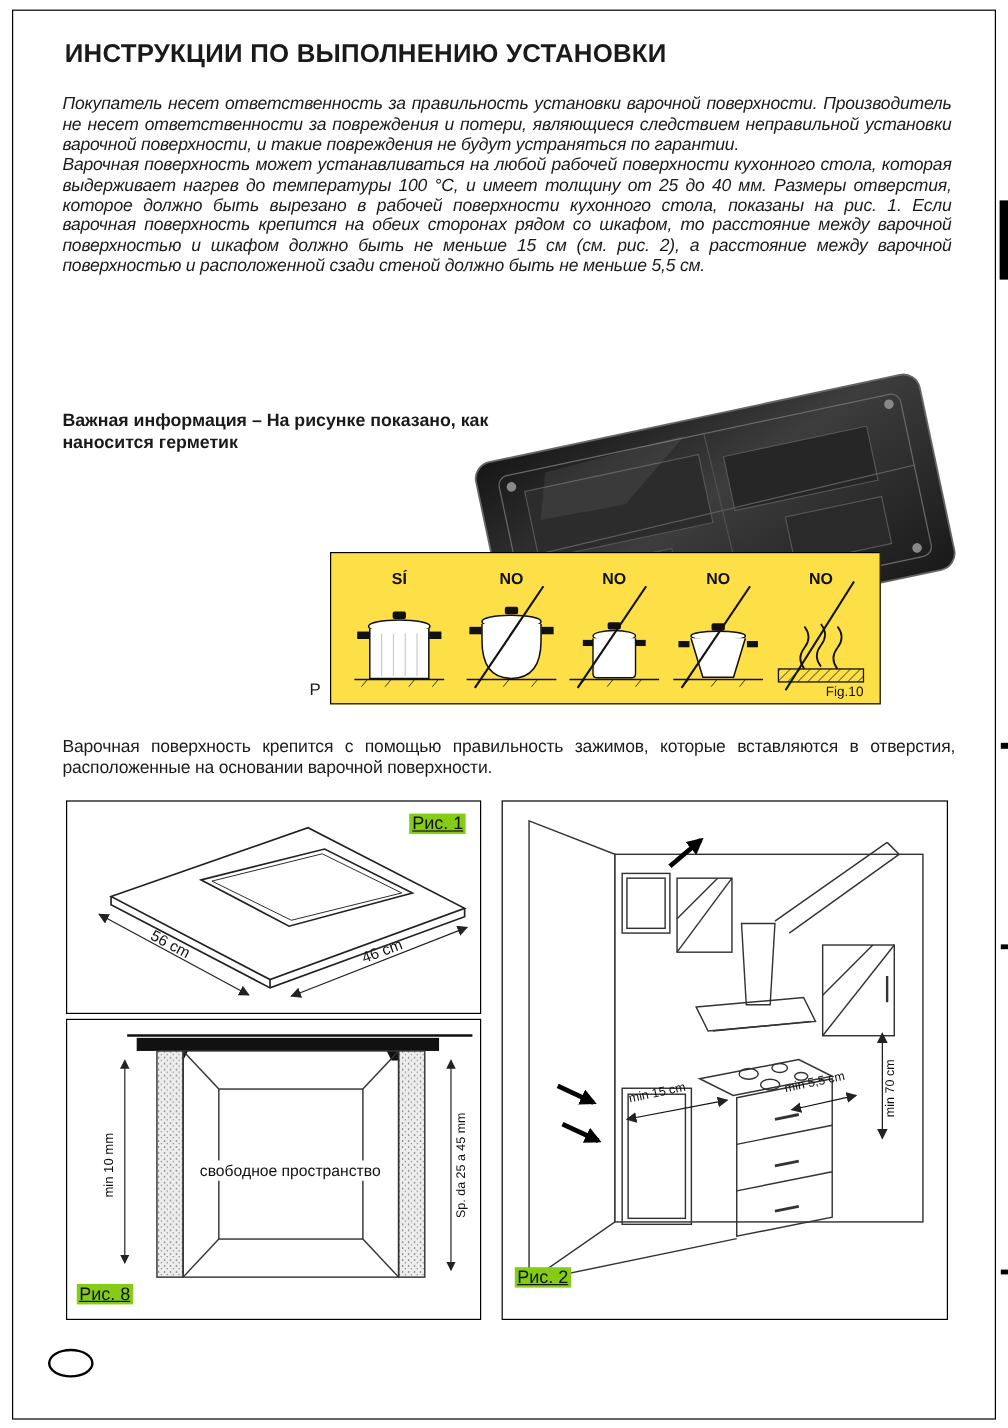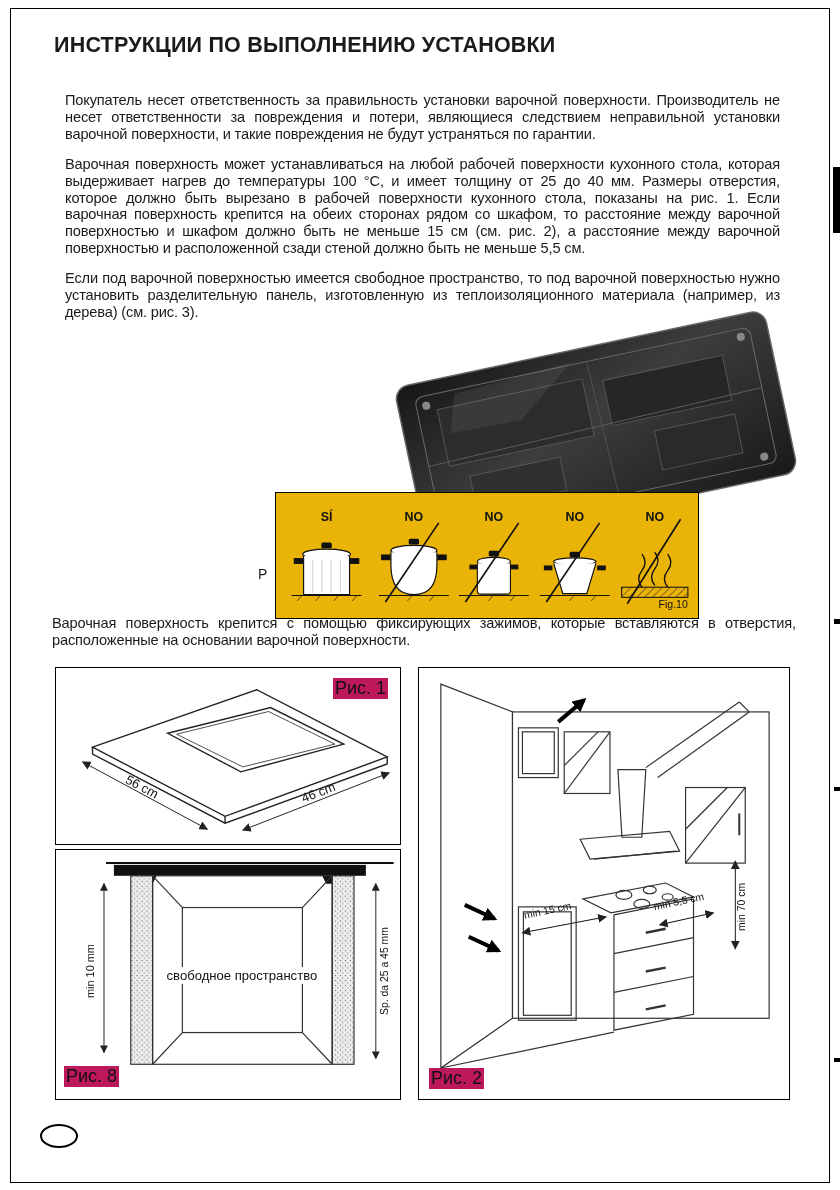--- a/index.html
+++ b/index.html
@@ -18,51 +18,51 @@
   }
   .title {
     position: absolute; left: 54px; top: 33px;
     font-size: 21.5px; font-weight: bold; letter-spacing: 0.2px; white-space: nowrap;
   }
   .body-text {
     position: absolute; left: 52px; top: 79px; width: 741px;
     font-size: 14.6px; line-height: 16.9px; text-align: justify;
     letter-spacing: -0.15px;
   }
-  .body-text p { margin: 13px; }
+  .body-text p { margin: 0; font-style: italic; }
   .sealant-heading {
     position: absolute; left: 52px; top: 342px; width: 415px;
     font-size: 14.8px; font-weight: bold; line-height: 18px;
   }
   .hob-photo {
     position: absolute; left: 405px; top: 345px; width: 382px; height: 170px;
     transform: rotate(-12deg); z-index: 1;
   }
   .hob-photo svg { width: 100%; height: 100%; }
   .partial-caption {
     position: absolute; left: 258px; top: 566px; font-size: 14px; z-index: 2;
   }
   .fig10 {
-    position: absolute; left: 275px; top: 492px; width: 424px; height: 127px;
-    background: #eab308; border: 1.6px solid #000; z-index: 3;
+    position: absolute; left: 275px; top: 460px; width: 459px; height: 127px;
+    background: #fde047; border: 1.6px solid #000; z-index: 3;
   }
   .fig10 svg { width: 100%; height: 100%; display: block; }
   .fixing-paragraph {
     position: absolute; left: 52px; top: 615px; width: 744px;
     font-size: 14.6px; line-height: 17px; text-align: justify; letter-spacing: -0.15px;
   }
   .figbox { position: absolute; border: 1.6px solid #000; background: #fff; }
   .figbox svg { width: 100%; height: 100%; display: block; }
   .fig1 { left: 55px; top: 667px; width: 346px; height: 178px; }
   .fig3 { left: 55px; top: 849px; width: 346px; height: 251px; }
   .fig2 { left: 418px; top: 667px; width: 372px; height: 433px; }
-  .caption { position: absolute; font-size: 18px; color: #111; background: #be185d; padding: 0 2px; }
+  .caption { position: absolute; font-size: 15px; color: #111; background: #84cc16; padding: 0 2px; text-decoration: underline; }
   .cap1 { right: 12px; top: 10px; }
   .cap3 { left: 8px; bottom: 12px; }
-  .cap2 { left: 10px; bottom: 10px; margin-top: 47px; }
+  .cap2 { left: 10px; bottom: 26px; margin-top: 47px; }
   .page-oval {
     position: absolute; left: 40px; top: 1124px; width: 38px; height: 24px;
     border: 2px solid #000; border-radius: 50%;
   }
   .artifact { position: absolute; background: #000; }
   .a1 { left: 833px; top: 167px; width: 7px; height: 66px; }
   .a2 { left: 834px; top: 619px; width: 6px; height: 5px; }
   .a3 { left: 834px; top: 787px; width: 6px; height: 4px; }
   .a4 { left: 834px; top: 1058px; width: 6px; height: 4px; }
 </style>
@@ -70,23 +70,23 @@
 <body>
 
 <div class="page">
   <div class="frame"></div>
 
   <h1 class="title">ИНСТРУКЦИИ ПО ВЫПОЛНЕНИЮ УСТАНОВКИ</h1>
 
   <div class="body-text">
     <p>Покупатель несет ответственность за правильность установки варочной поверхности. Производитель не несет ответственности за повреждения и потери, являющиеся следствием неправильной установки варочной поверхности, и такие повреждения не будут устраняться по гарантии.</p>
     <p>Варочная поверхность может устанавливаться на любой рабочей поверхности кухонного стола, которая выдерживает нагрев до температуры 100 °C, и имеет толщину от 25 до 40 мм. Размеры отверстия, которое должно быть вырезано в рабочей поверхности кухонного стола, показаны на рис. 1. Если варочная поверхность крепится на обеих сторонах рядом со шкафом, то расстояние между варочной поверхностью и шкафом должно быть не меньше 15 см (см. рис. 2), а расстояние между варочной поверхностью и расположенной сзади стеной должно быть не меньше 5,5 см.</p>
-    <p>Если под варочной поверхностью имеется свободное пространство, то под варочной поверхностью нужно установить разделительную панель, изготовленную из теплоизоляционного материала (например, из дерева) (см. рис. 3).</p>
-  </div>
-
+  </div>
+
+  <div class="sealant-heading">Важная информация – На рисунке показано, как наносится герметик</div>
 
   <div class="hob-photo">
     <svg viewBox="0 0 382 170">
       <defs>
         <linearGradient id="hobg" x1="0" y1="0" x2="1" y2="1">
           <stop offset="0" stop-color="#161616"></stop>
           <stop offset="0.45" stop-color="#3d3d3d"></stop>
           <stop offset="1" stop-color="#191919"></stop>
         </linearGradient>
       </defs>
@@ -188,21 +188,21 @@
       <g stroke="#111" stroke-width="1.8">
         <line x1="177" y1="28" x2="119" y2="114"></line>
         <line x1="264" y1="28" x2="206" y2="114"></line>
         <line x1="352" y1="28" x2="294" y2="114"></line>
         <line x1="440" y1="24" x2="382" y2="116"></line>
       </g>
       <text x="448" y="121" font-size="11.5" text-anchor="end" fill="#111">Fig.10</text>
     </svg>
   </div>
 
-  <p class="fixing-paragraph">Варочная поверхность крепится с помощью фиксирующих зажимов, которые вставляются в отверстия, расположенные на основании варочной поверхности.</p>
+  <p class="fixing-paragraph">Варочная поверхность крепится с помощью правильность зажимов, которые вставляются в отверстия, расположенные на основании варочной поверхности.</p>
 
   <div class="figbox fig1">
     <svg viewBox="0 0 346 178">
       <defs>
         <marker id="a1" markerUnits="userSpaceOnUse" markerWidth="9" markerHeight="9" refX="8" refY="4.5" orient="auto-start-reverse">
           <path d="M0,0 L9,4.5 L0,9 Z" fill="#222"></path>
         </marker>
       </defs>
       <g fill="#fff" stroke="#222" stroke-width="1.4">
         <polygon points="36,80 202,22 334,90 170,150"></polygon>

